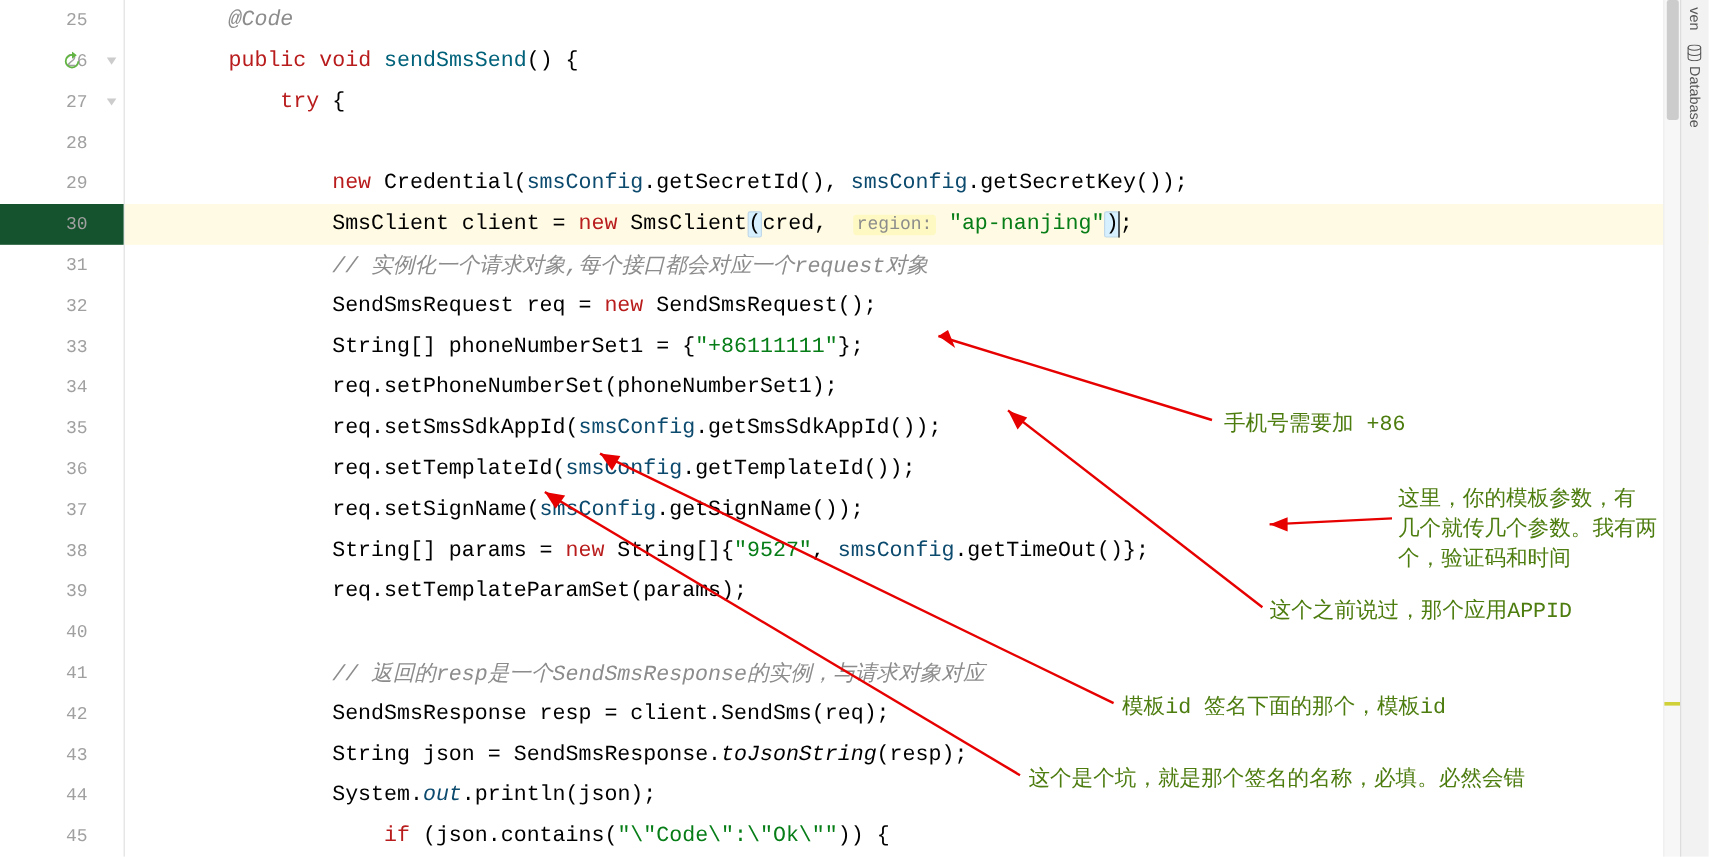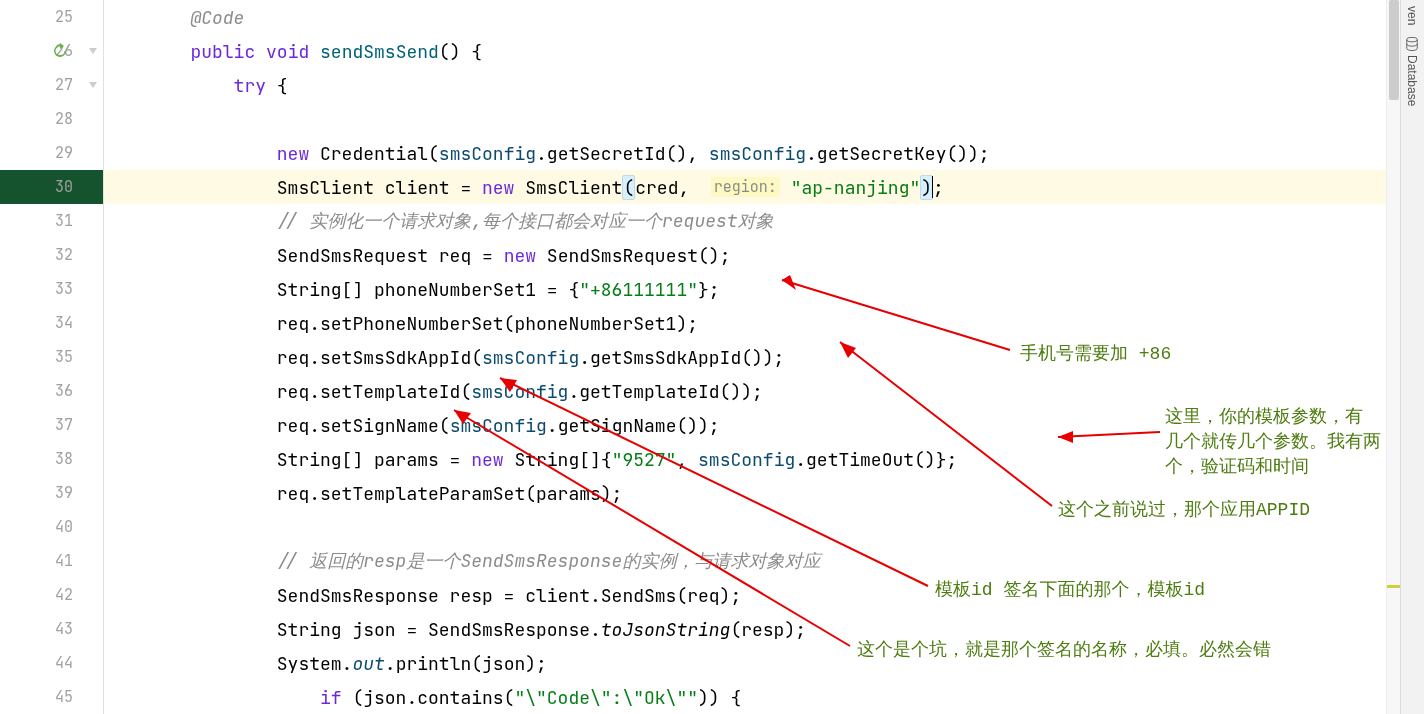--- a/index.html
+++ b/index.html
@@ -8,20 +8,21 @@
   font-size: 18px;
   background: #fff;
   overflow: hidden;
   width: 1424px;
   height: 714px;
   position: relative;
 }
 .editor {
   display: flex;
   height: 100%;
+  font-family: Liberation Mono, monospace;
 }
 .gutter {
   width: 104px;
   background: #fff;
   border-right: 1px solid #e0e0e0;
   flex-shrink: 0;
 }
 .gutter-line {
   height: 34px;
   display: flex;
@@ -58,21 +59,21 @@
   position: relative;
 }
 .code-line {
   height: 34px;
   display: flex;
   align-items: center;
   white-space: pre;
   padding-left: 0;
 }
 .code-line.hl { background: #fffae3; }
-.kw { color: #6d28d9; }
+.kw { color: #b91c1c; }
 .method-def { color: #00627a; }
 .str { color: #067d17; }
 .comment { color: #8c8c8c; font-style: italic; }
 .field { color: #0c4a6e; }
 .hint { color: #8c8c8c; font-style: normal; background: #fef9c3; padding: 0 3px; border-radius: 3px; font-size: 15px; }
 .ital { font-style: italic; }
 .bracket-hl { background: #d6f0ff; border: 1px solid #c0d8e8; border-radius: 2px; }
 .caret {
   display: inline-block;
   width: 1px;

